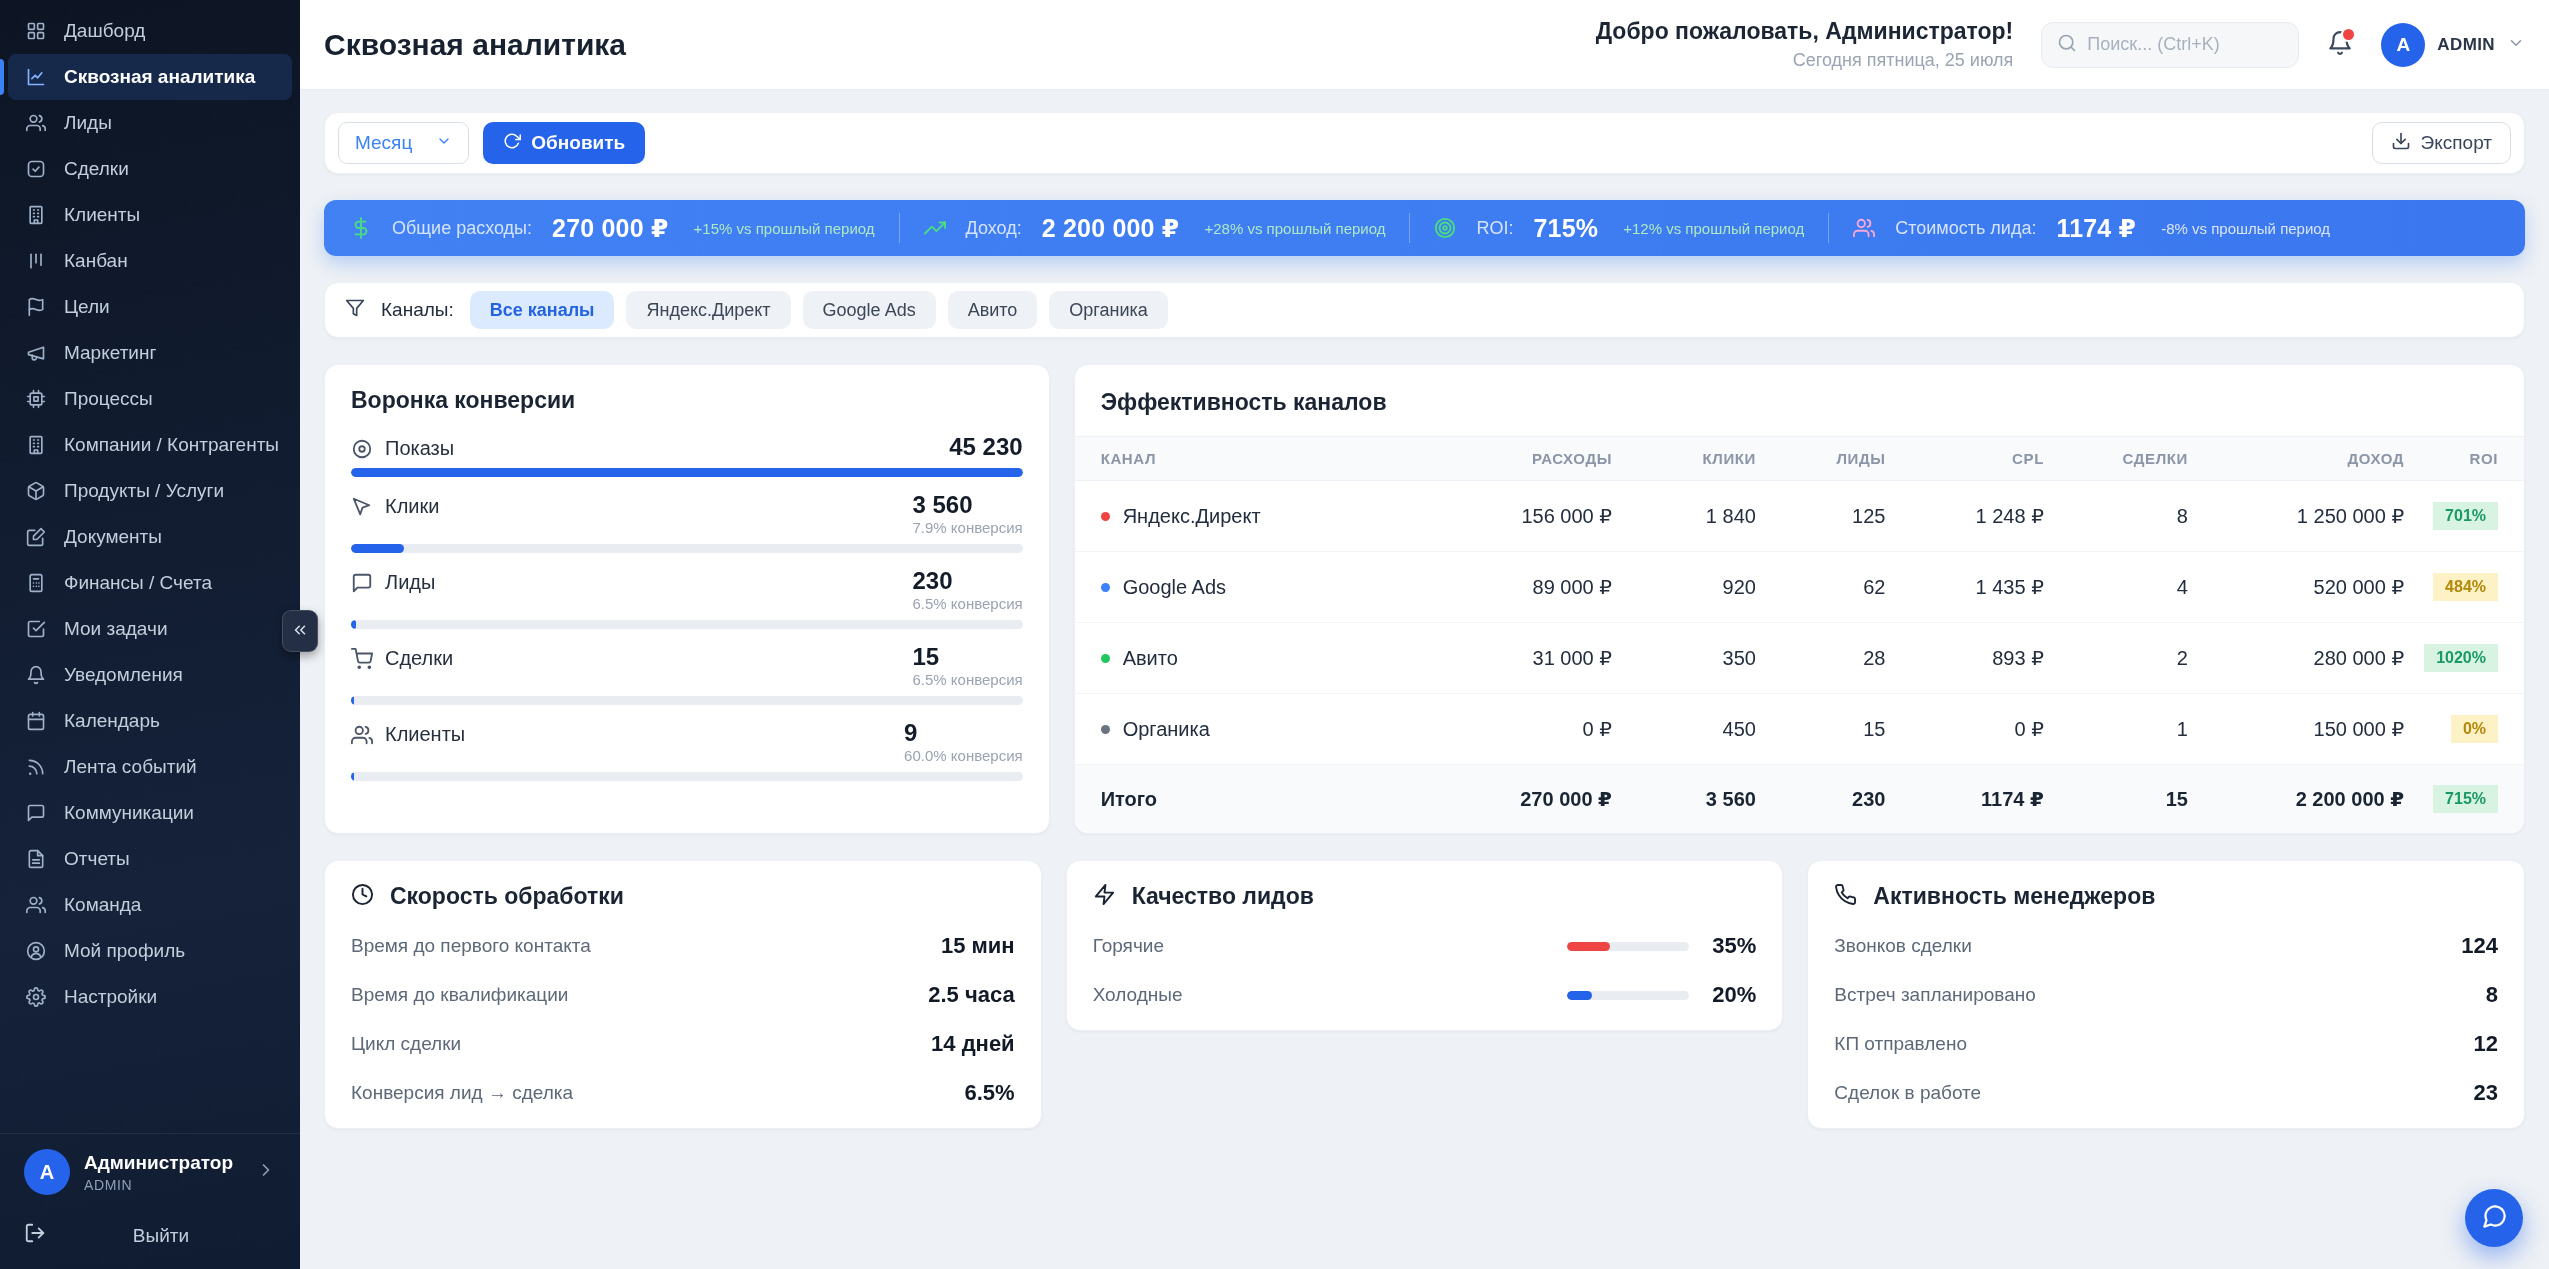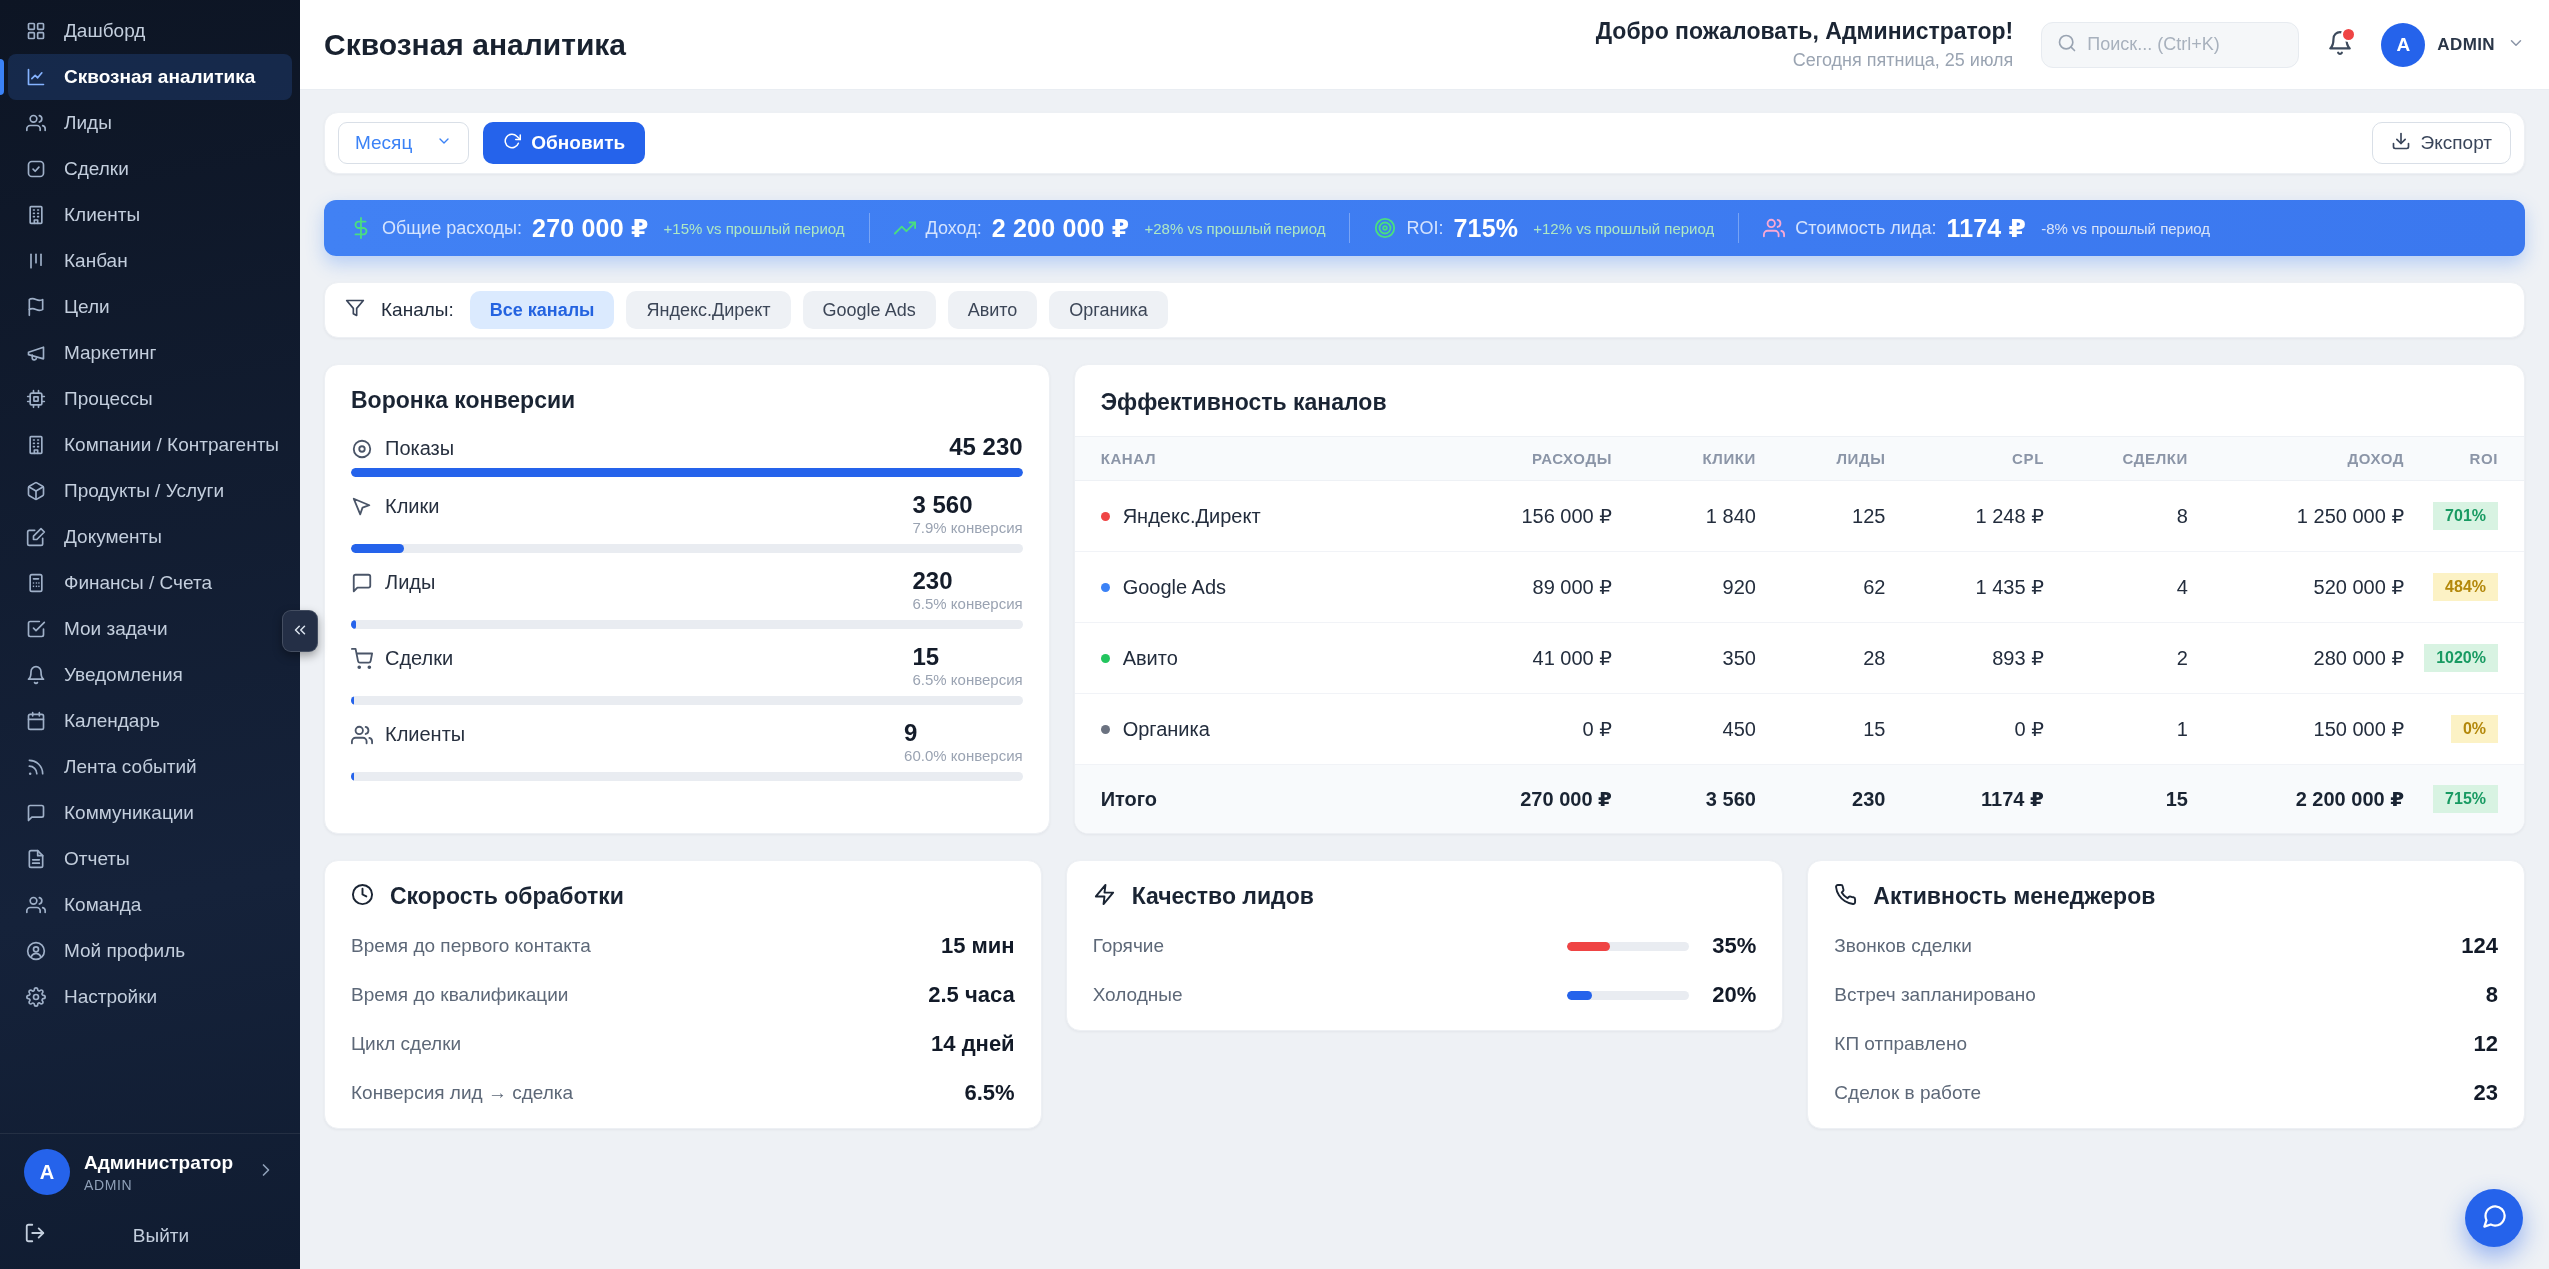--- a/index.html
+++ b/index.html
@@ -59,21 +59,21 @@
     box-shadow:0 1px 3px rgba(16,24,40,.05);}
   .select{display:flex;align-items:center;gap:24px;height:42px;padding:0 16px;border:1px solid #d9dfe7;border-radius:9px;
     font-size:19px;color:#3b82f6;background:#fff;cursor:pointer;}
   .btn-primary{display:flex;align-items:center;gap:10px;height:42px;padding:0 20px;background:#2563eb;color:#fff;border:0;
     border-radius:10px;font-size:19px;font-weight:600;font-family:inherit;cursor:pointer;}
   .btn-export{margin-left:auto;display:flex;align-items:center;gap:10px;height:42px;padding:4px 18px;background:#fff;
     border:1px solid #d9dfe7;border-radius:10px;font-size:19px;color:#39455a;font-family:inherit;cursor:pointer;}
   
   .statsbar{background:linear-gradient(90deg,#4181f4,#3b78ef);border-radius:12px;height:56px;display:flex;align-items:center;
     gap:24px;padding:0 26px;color:#fff;box-shadow:0 8px 18px rgba(59,130,246,.30);}
-  .stat{display:flex;align-items:center;gap:10px;white-space:nowrap;}
+  .stat{display:flex;align-items:center;gap:20px;white-space:nowrap;}
   .stat-ic{display:flex;}
   .stat-lb{font-size:18px;color:rgba(233,241,255,.88);}
   .stat-val{font-size:25px;font-weight:700;letter-spacing:.2px;}
   .stat-delta{font-size:15px;margin-left:5px;}
   .stat-delta.up{color:#aee8c4;}
   .stat-delta.down{color:#d9e4f8;}
   .stat-div{width:1px;height:30px;background:rgba(255,255,255,.30);flex:none;}
   
   .filterbar{background:#fff;border:1px solid #edf0f4;border-radius:14px;height:56px;display:flex;align-items:center;gap:16px;
     padding:0 20px;box-shadow:0 1px 3px rgba(16,24,40,.05);}
@@ -648,21 +648,21 @@
     <td>89 000 ₽</td>
                 <td>920</td>
                 <td>62</td>
                 <td>1 435 ₽</td>
                 <td>4</td>
                 <td>520 000 ₽</td>
     <td><span class="badge yellow">484%</span></td>
               </tr>
               <tr>
     <td class="ch"><span class="dot" style="background:#22c55e"></span>Авито</td>
-    <td>41 000 ₽</td>
+    <td>31 000 ₽</td>
                 <td>350</td>
                 <td>28</td>
                 <td>893 ₽</td>
                 <td>2</td>
                 <td>280 000 ₽</td>
     <td><span class="badge green">1020%</span></td>
               </tr>
               <tr>
     <td class="ch"><span class="dot" style="background:#6b7280"></span>Органика</td>
     <td>0 ₽</td>

